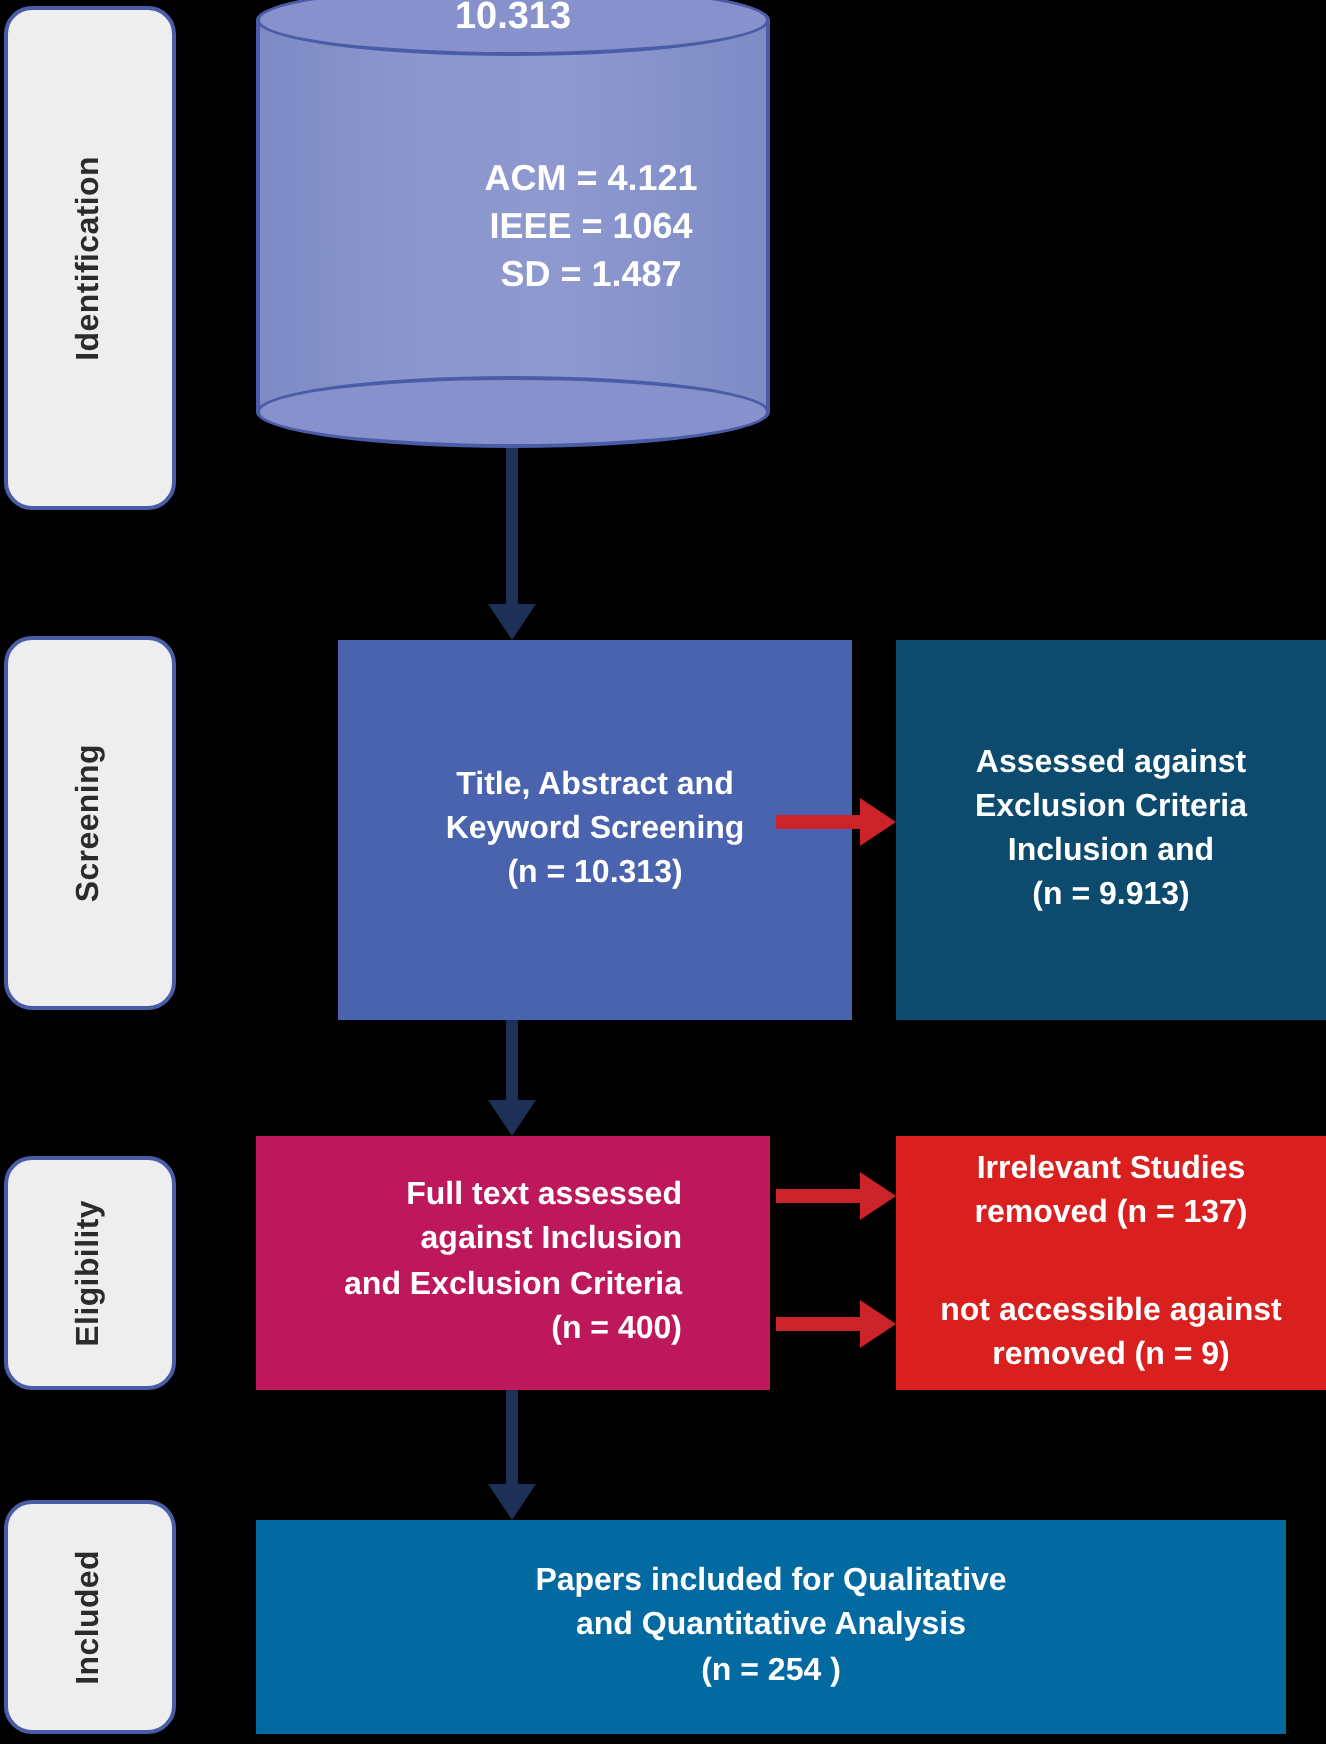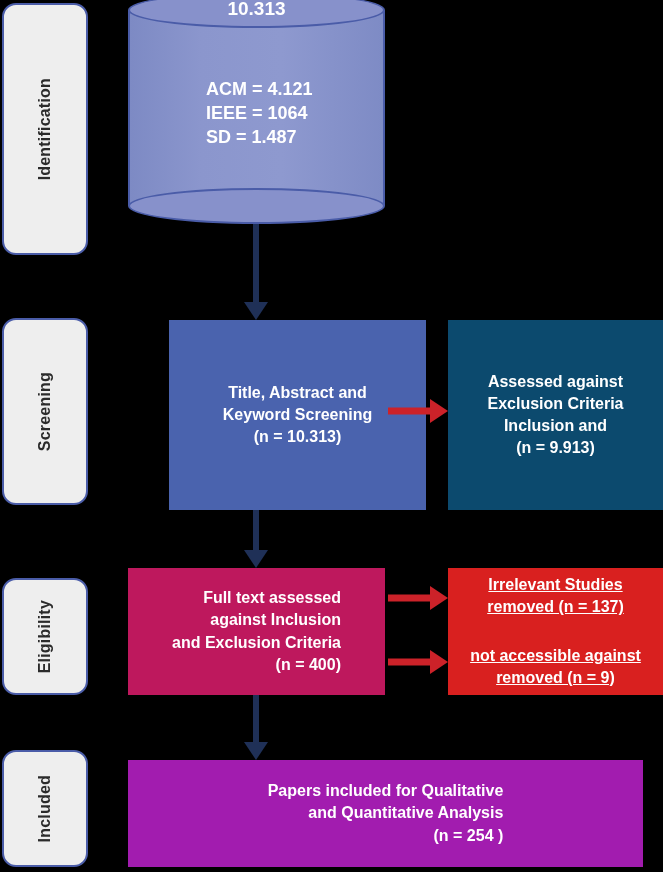--- a/index.html
+++ b/index.html
@@ -90,50 +90,49 @@
     position: absolute;
     left: 0;
     right: 0;
     top: 86px;
     padding-left: 78px;
     z-index: 5;
     color: #FFFFFF;
     font-weight: bold;
     font-size: 18px;
     line-height: 1.33;
-    text-align: left;
+    text-align: center;
   }
 
   
   .proc-box {
     position: absolute;
     box-sizing: border-box;
     display: flex;
     align-items: center;
     justify-content: center;
     text-align: center;
     color: #FFFFFF;
     font-weight: bold;
     font-size: 16px;
     line-height: 1.38;
     padding: 4px 8px;
   }
   .proc-box.screening  { background: #4A63AE; margin-left: 41px; }
   .proc-box.eligibility{ background: #be185d; text-align: right; }
-  .proc-box.included   { background: #a21caf; text-align: right; }
+  .proc-box.included   { background: #0369a1; }
   .proc-box.excl-soft  { background: #0c4a6e; }
   .proc-box.excl-hard  { background: #D9201F; }
 
   .excl-hard .excl-inner {
     display: flex;
     flex-direction: column;
     justify-content: center;
     height: 100%;
     width: 100%;
-    text-decoration: underline;
   }
   .excl-hard .excl-line-1 { margin-bottom: 26px; }
 
   
   .arrow-down {
     position: absolute;
   }
   .arrow-down .stem {
     position: absolute;
     left: 50%;

